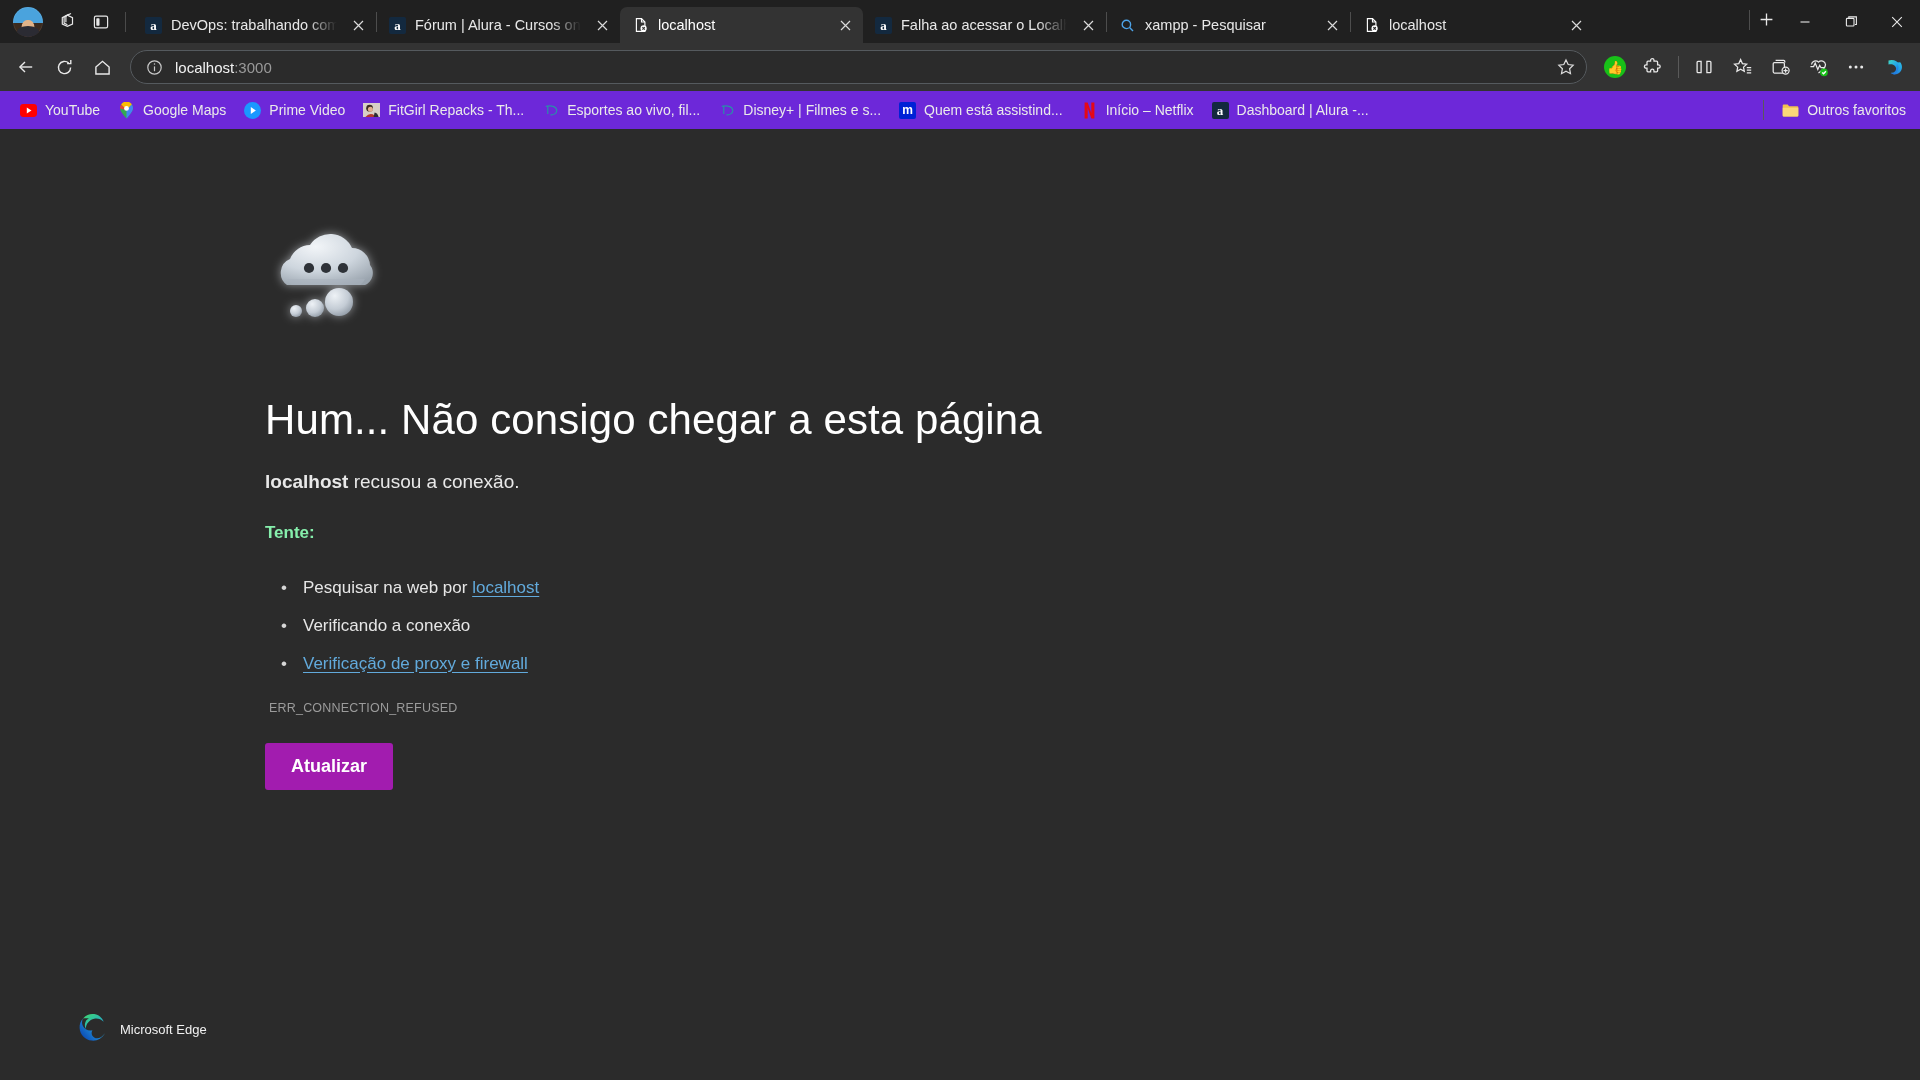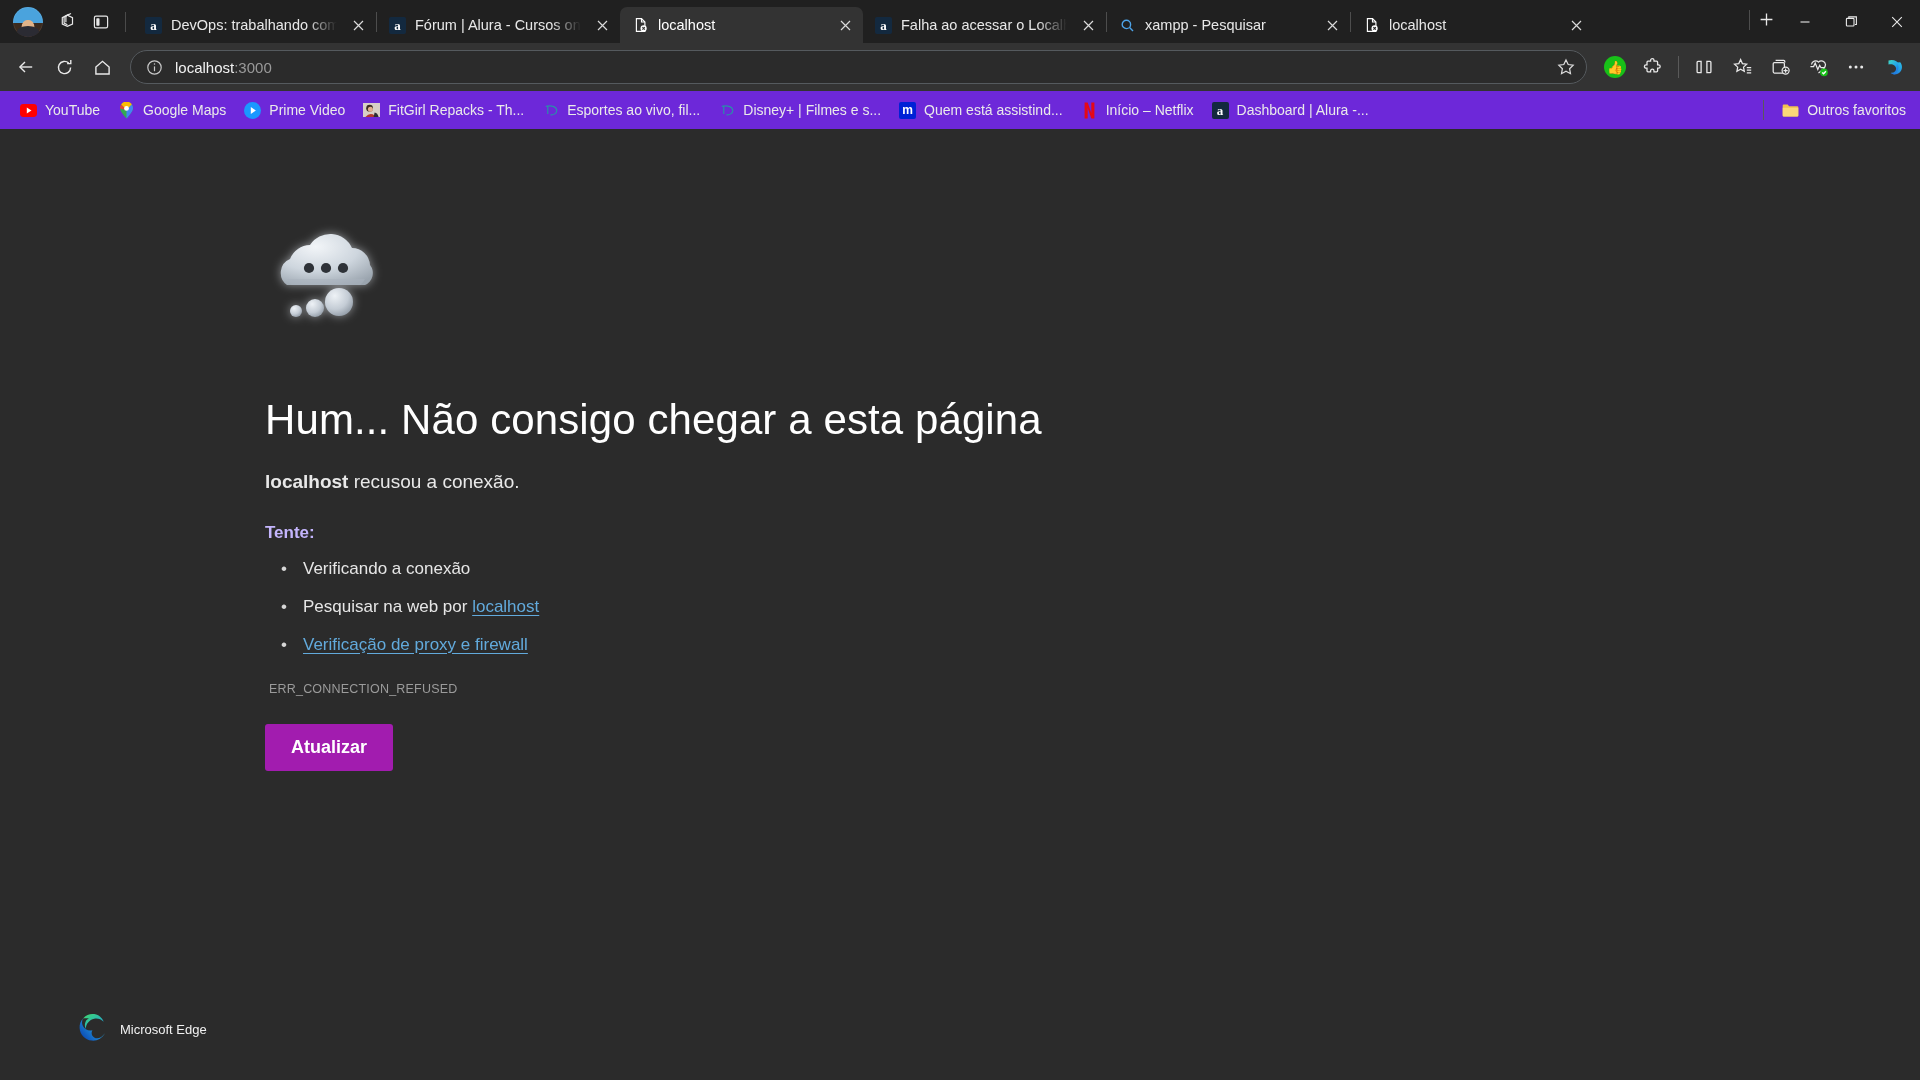--- a/index.html
+++ b/index.html
@@ -305,22 +305,22 @@
   }
   .err-sub {
     font-size: 19px;
     color: #e8e8e8;
     margin-bottom: 30px;
   }
   .err-sub b { font-weight: 700; }
   .tente {
     font-size: 17px;
     font-weight: 700;
-    color: #c4b5fd;
-    margin-bottom: 7px;
+    color: #86efac;
+    margin-bottom: 26px;
   }
   .sugs { list-style: none; margin: 0 0 18px 0; padding: 0; }
   .sugs li {
     font-size: 17px;
     color: #e6e6e6;
     padding: 9px 0 9px 38px;
     position: relative;
   }
   .sugs li::before {
     content: "•";
@@ -772,24 +772,24 @@
     <h1 class="err-title">Hum... Não consigo chegar a esta página</h1>
 
     <div class="err-sub">
       <b>localhost</b><span> recusou a conexão.</span>
     </div>
 
     <div class="tente">Tente:</div>
 
     <ul class="sugs">
       <li>
-        <span>Verificando a conexão</span>
+        <span>Pesquisar na web por </span><a href="#">localhost</a>
       </li>
       <li>
-        <span>Pesquisar na web por </span><a href="#">localhost</a>
+        <span>Verificando a conexão</span>
       </li>
       <li>
         <a href="#">Verificação de proxy e firewall</a>
       </li>
     </ul>
 
     <div class="errcode">ERR_CONNECTION_REFUSED</div>
 
     <button class="refresh-btn">Atualizar</button>
   </div>

